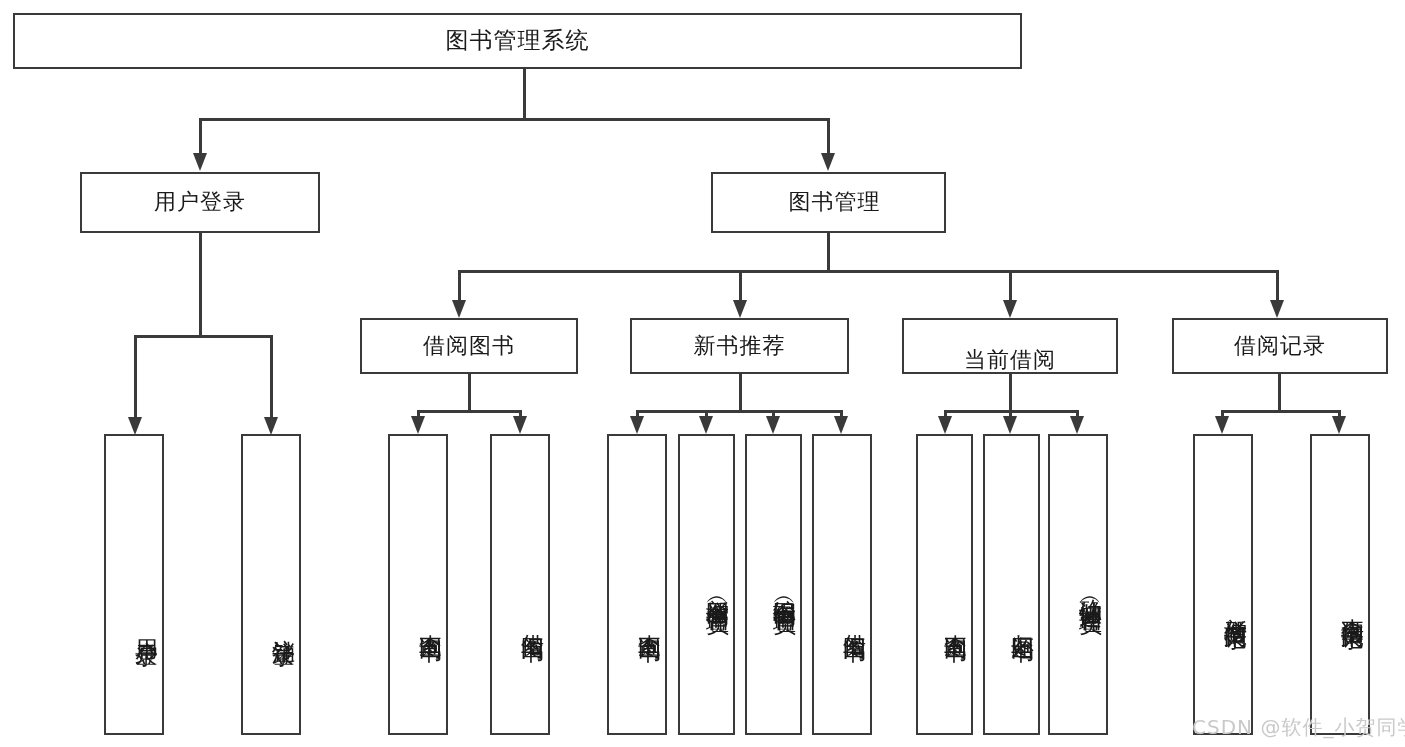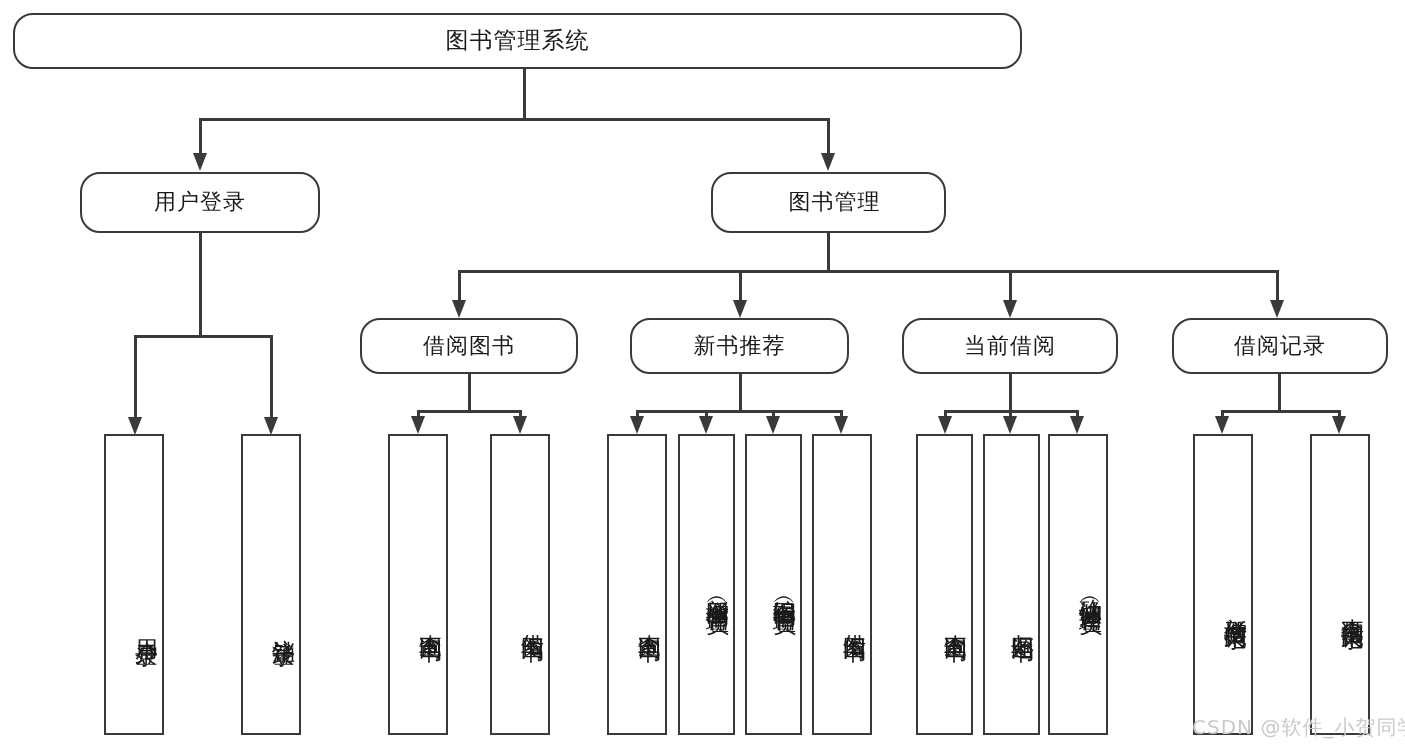--- a/index.html
+++ b/index.html
@@ -24,21 +24,20 @@
     background: #ffffff;
     display: flex;
     align-items: center;
     justify-content: center;
     color: #1a1a1a;
   }
   .node-h {
     font-size: 22px;
     letter-spacing: 1px;
     line-height: 1.1;
-    border-radius: 20px;
   }
   .node-root {
     font-size: 23px;
   }
   .node-v {
     writing-mode: vertical-rl;
     text-orientation: upright;
     font-size: 23px;
     line-height: 1.35;
     letter-spacing: 2px;
@@ -118,21 +117,21 @@
   <div class="arrow" style="left:1270px; top:300px;"></div>
 
   <div class="node node-h" style="left:360px; top:318px; width:218px; height:56px;">
     <span>借阅图书</span>
   </div>
 
   <div class="node node-h" style="left:630px; top:318px; width:219px; height:56px;">
     <span>新书推荐</span>
   </div>
 
-  <div class="node node-h" style="left:902px; top:318px; width:216px; height:56px;">
+  <div class="node node-h" style="left:902px; top:318px; width:216px; height:56px;align-items:flex-end;">
     <span>当前借阅</span>
   </div>
 
   <div class="node node-h" style="left:1172px; top:318px; width:216px; height:56px;align-items:center;">
     <span>借阅记录</span>
   </div>
 
   <div class="edge edge-v" style="left:468px; top:374px; width:2.5px; height:36px;"></div>
   <div class="edge edge-h" style="left:417px; top:410px; width:104px; height:2.5px;"></div>
   <div class="edge edge-v" style="left:417px; top:410px; width:2.5px; height:8px;"></div>

